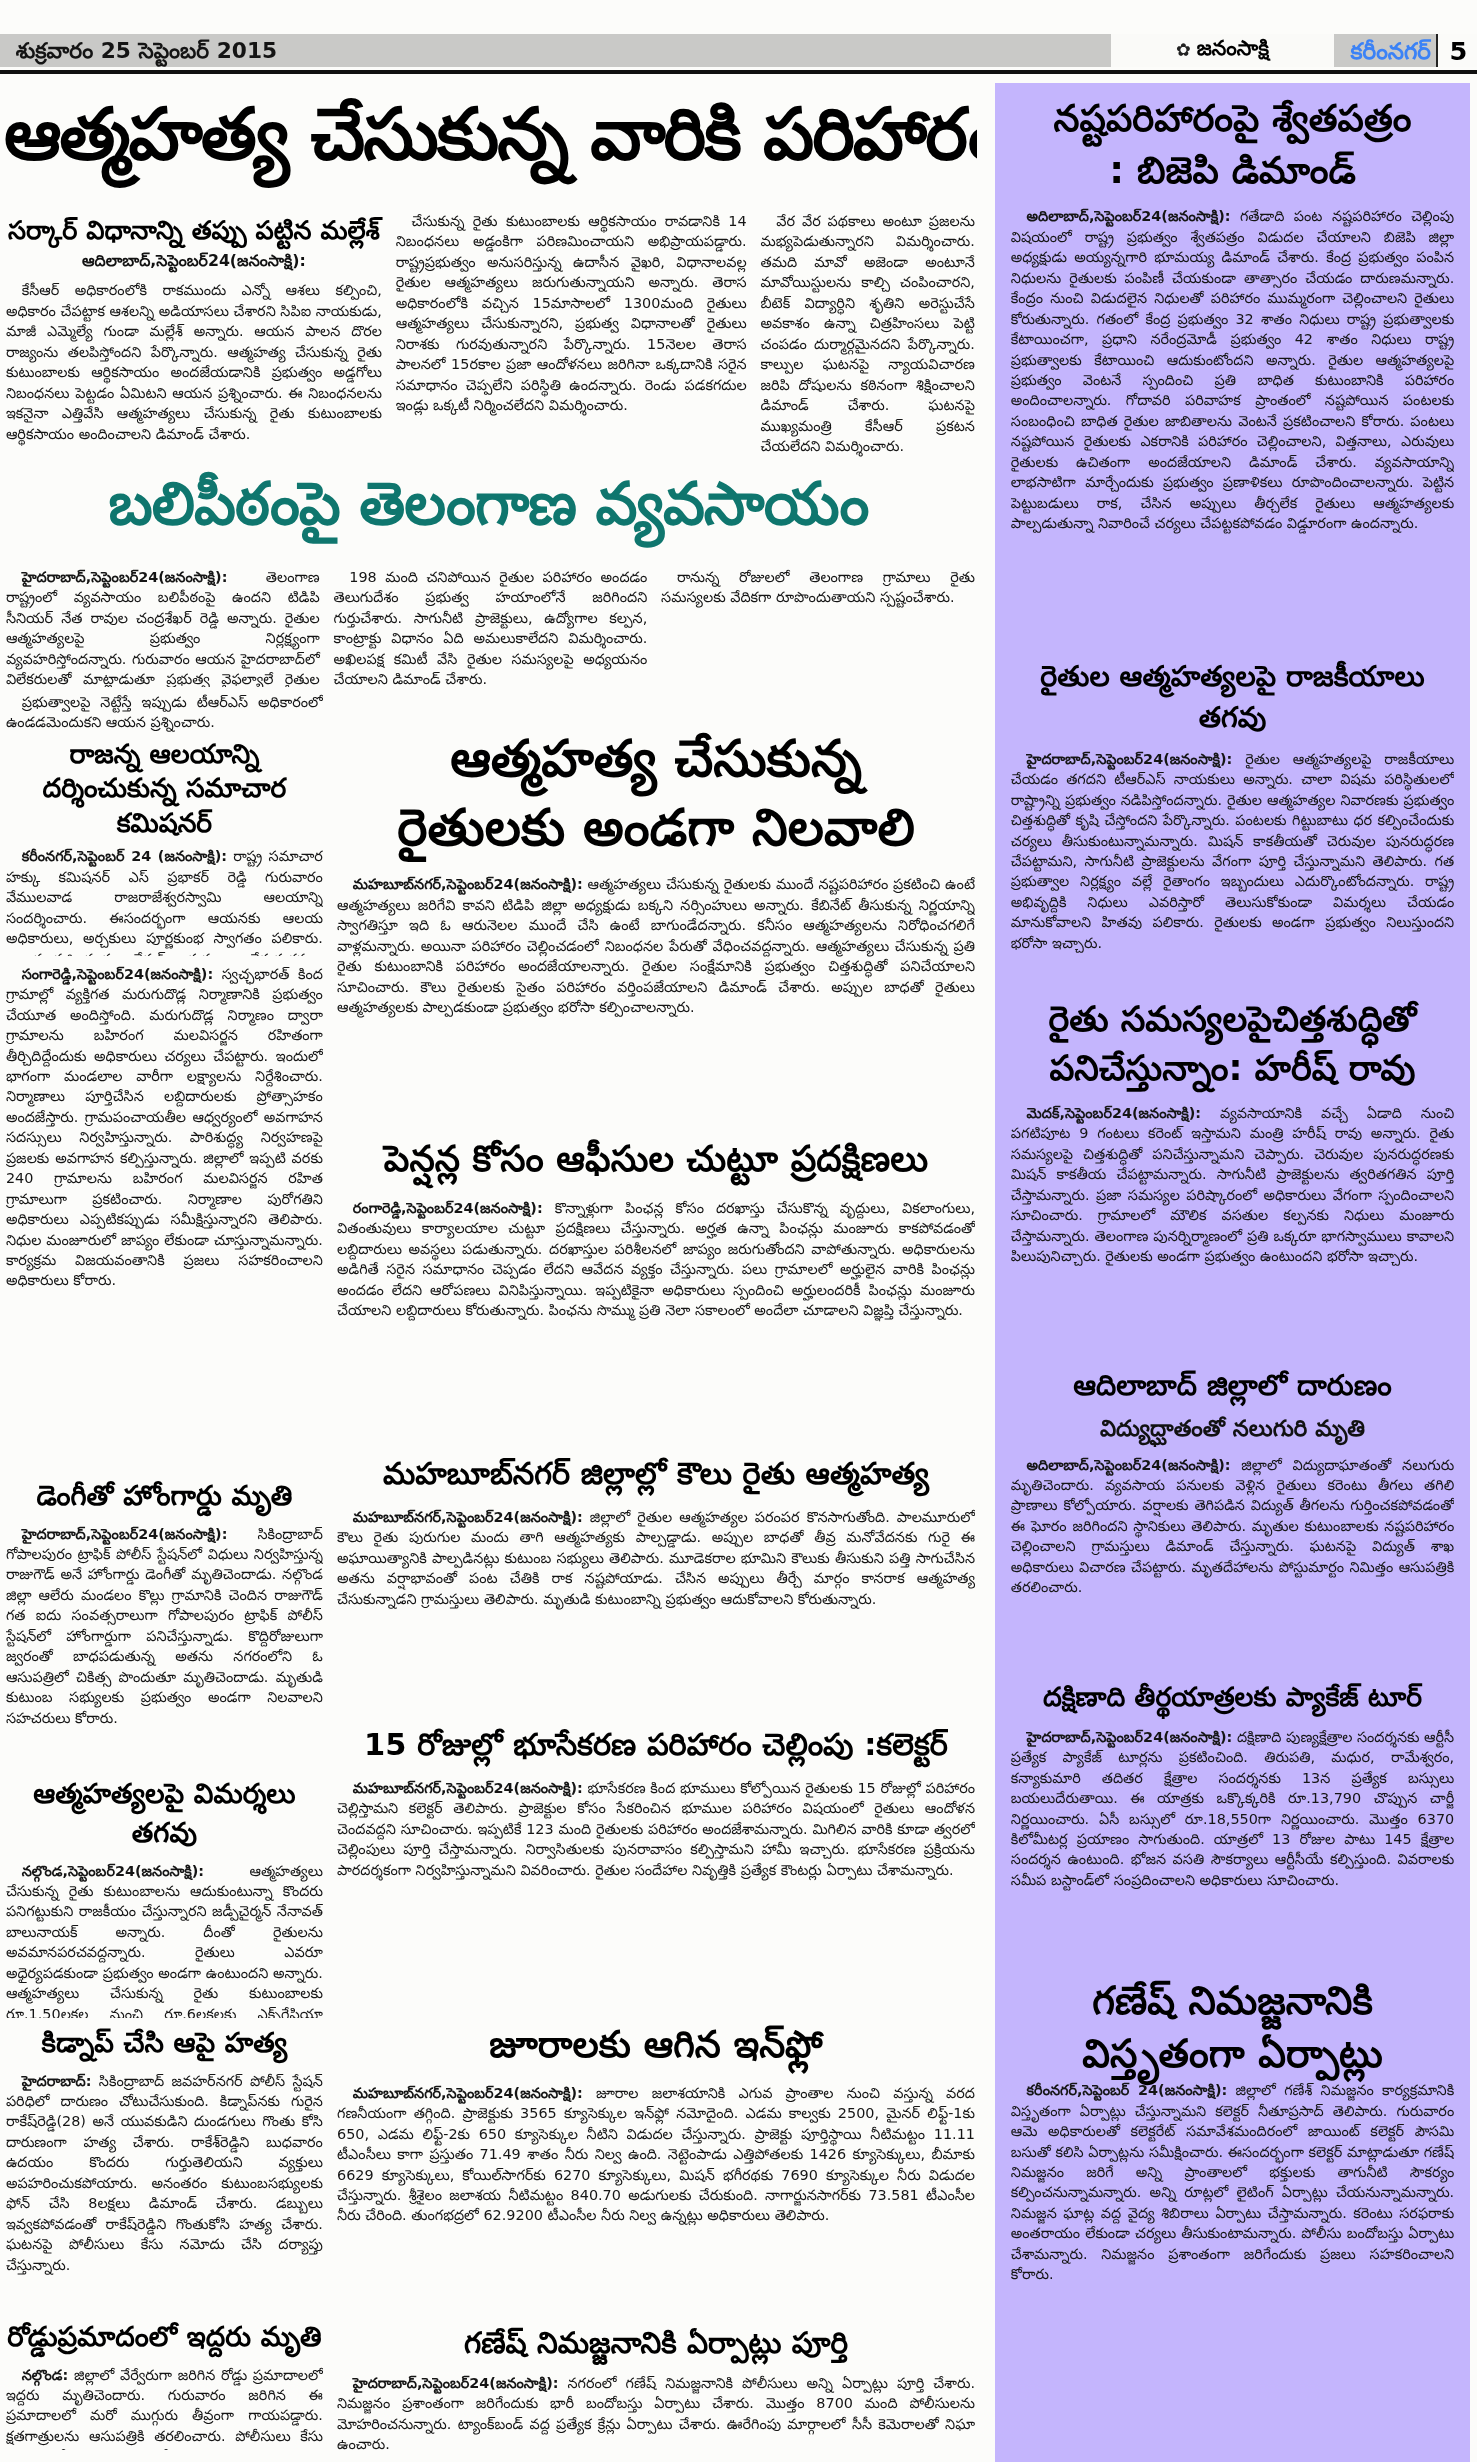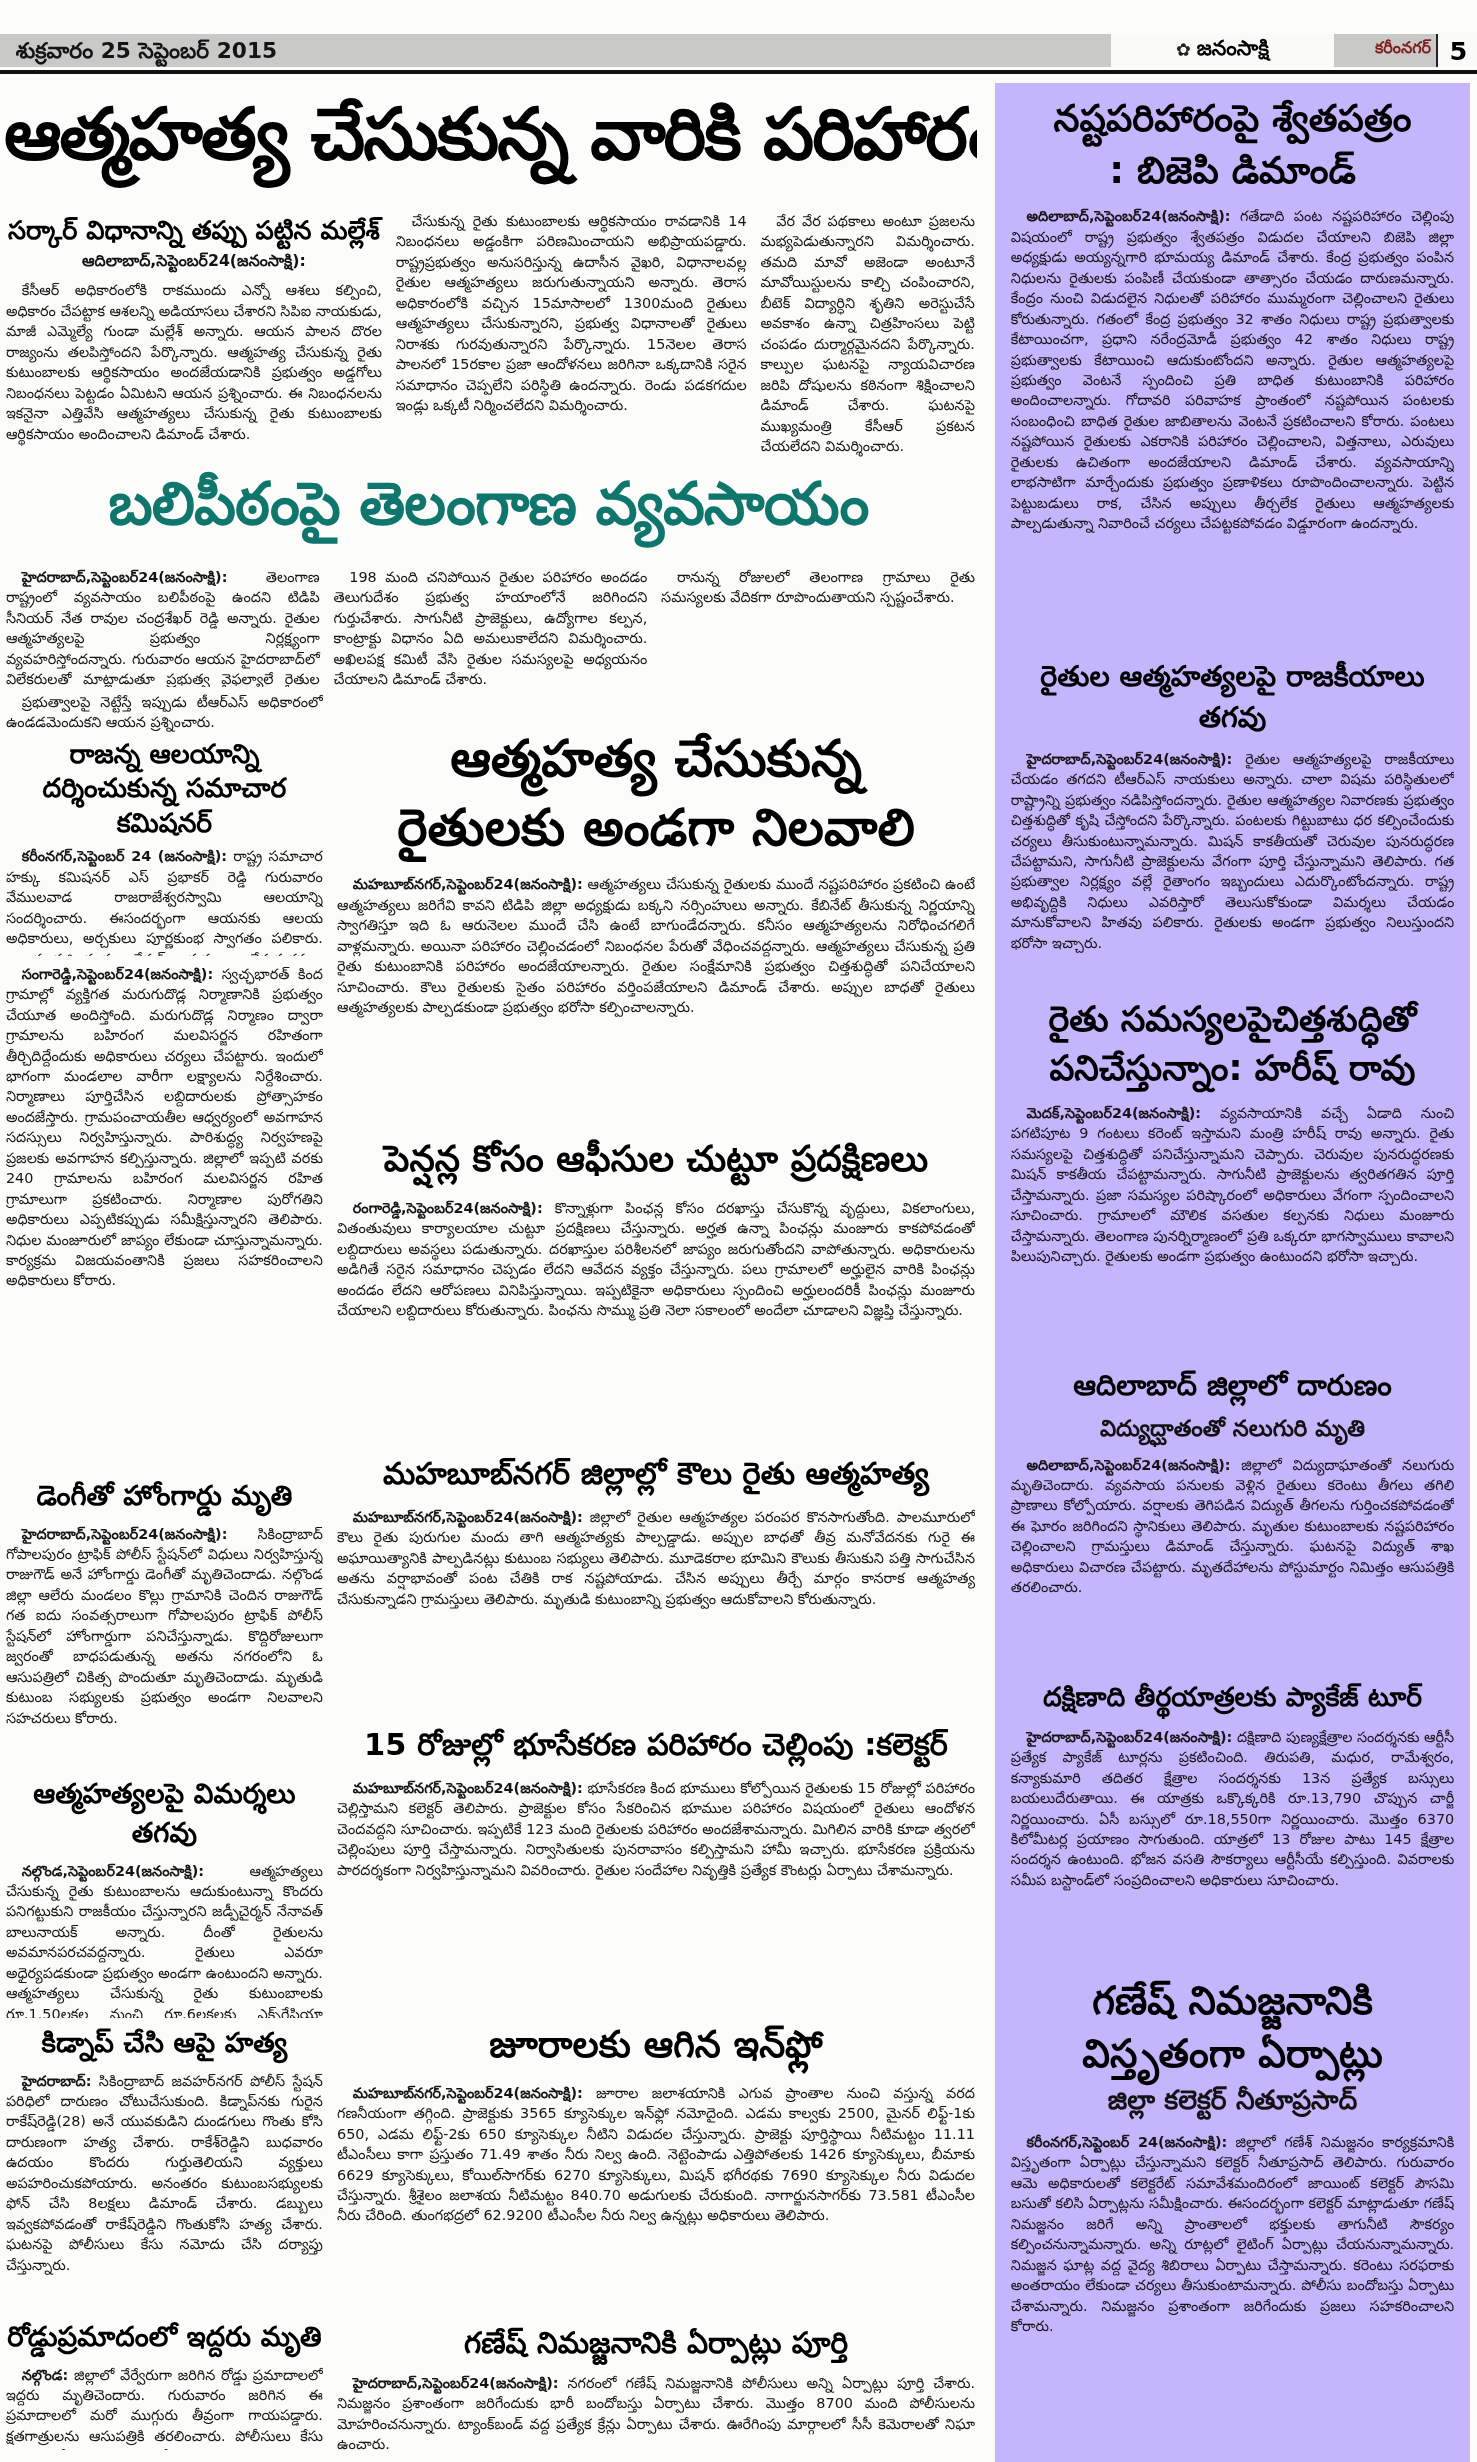--- a/index.html
+++ b/index.html
@@ -10,21 +10,21 @@
   }
   
   .topbar{position:absolute;left:0;top:34px;width:1478px;height:33px;background:#c9c9c7;}
   .toprule{position:absolute;left:0;top:70px;width:1478px;height:3.9px;background:#101010;}
   .date-text{position:absolute;left:15.8px;top:38px;font-size:21.7px;font-weight:bold;color:#141414;}
   .logo-box{position:absolute;left:1111px;top:34px;width:223px;height:33px;background:#fafaf8;
     display:flex;align-items:center;justify-content:center;gap:5.9px;}
   .logo-text{font-size:20.7px;font-weight:bold;color:#000000;}
   .logo-leaf{font-size:17.7px;line-height:1;color:#222;}
   .region-text{position:absolute;left:1340px;top:38px;width:91px;text-align:right;
-    font-size:16px;font-weight:bold;color:#7f1d1d;}
+    font-size:23px;font-weight:bold;color:#3b82f6;}
   .pagenum-box{position:absolute;left:1436px;top:34px;width:41px;height:33px;background:#fbfbf9;
     border-left:2px solid #222;display:flex;align-items:center;justify-content:center;}
   .pagenum{font-size:25.6px;font-weight:bold;color:#000;}
   
   .body-p{font-size:14.4px;line-height:1.42;text-align:justify;margin:0 0 3.9px 0;text-indent:15.8px;
     color:#151515;}
   .dateline{font-weight:bold;}
   .hl{font-weight:bold;color:#000;text-align:center;}
   
   .lead-headline{position:absolute;left:3.9px;top:83px;width:973px;height:120px;overflow:hidden;
@@ -216,19 +216,18 @@
     <div class="art" style="height:296px;">
       <div class="hl rh-one" style="font-size:26.6px;">దక్షిణాది తీర్థయాత్రలకు ప్యాకేజ్ టూర్</div>
       <p class="body-p"><span class="dateline">హైదరాబాద్,సెప్టెంబర్24(జనంసాక్షి):</span> <span>దక్షిణాది పుణ్యక్షేత్రాల సందర్శనకు ఆర్టీసీ ప్రత్యేక ప్యాకేజ్ టూర్లను ప్రకటించింది. తిరుపతి, మధుర, రామేశ్వరం, కన్యాకుమారి తదితర క్షేత్రాల సందర్శనకు 13న ప్రత్యేక బస్సులు బయలుదేరుతాయి. ఈ యాత్రకు ఒక్కొక్కరికి రూ.13,790 చొప్పున చార్జీ నిర్ణయించారు. ఏసీ బస్సులో రూ.18,550గా నిర్ణయించారు. మొత్తం 6370 కిలోమీటర్ల ప్రయాణం సాగుతుంది. యాత్రలో 13 రోజుల పాటు 145 క్షేత్రాల సందర్శన ఉంటుంది. భోజన వసతి సౌకర్యాలు ఆర్టీసీయే కల్పిస్తుంది. వివరాలకు సమీప బస్టాండ్‌లో సంప్రదించాలని అధికారులు సూచించారు.</span></p>
     </div>
 
     <div class="art" style="height:414px;">
       <div class="hl hl-2l rh-r6">
         <div>గణేష్ నిమజ్జనానికి</div>
         <div>విస్తృతంగా ఏర్పాట్లు</div>
       </div>
-      <div class="rh-r6sub">జిల్లా కలెక్టర్ నీతూప్రసాద్</div>
       <p class="body-p"><span class="dateline">కరీంనగర్,సెప్టెంబర్ 24(జనంసాక్షి):</span> <span>జిల్లాలో గణేశ్ నిమజ్జనం కార్యక్రమానికి విస్తృతంగా ఏర్పాట్లు చేస్తున్నామని కలెక్టర్ నీతూప్రసాద్ తెలిపారు. గురువారం ఆమె అధికారులతో కలెక్టరేట్ సమావేశమందిరంలో జాయింట్ కలెక్టర్ పౌసమి బసుతో కలిసి ఏర్పాట్లను సమీక్షించారు. ఈసందర్భంగా కలెక్టర్ మాట్లాడుతూ గణేష్ నిమజ్జనం జరిగే అన్ని ప్రాంతాలలో భక్తులకు తాగునీటి సౌకర్యం కల్పించనున్నామన్నారు. అన్ని రూట్లలో లైటింగ్ ఏర్పాట్లు చేయనున్నామన్నారు. నిమజ్జన ఘాట్ల వద్ద వైద్య శిబిరాలు ఏర్పాటు చేస్తామన్నారు. కరెంటు సరఫరాకు అంతరాయం లేకుండా చర్యలు తీసుకుంటామన్నారు. పోలీసు బందోబస్తు ఏర్పాటు చేశామన్నారు. నిమజ్జనం ప్రశాంతంగా జరిగేందుకు ప్రజలు సహకరించాలని కోరారు.</span></p>
     </div>
   </div>
 
 </div>
 
 
 </body></html>

